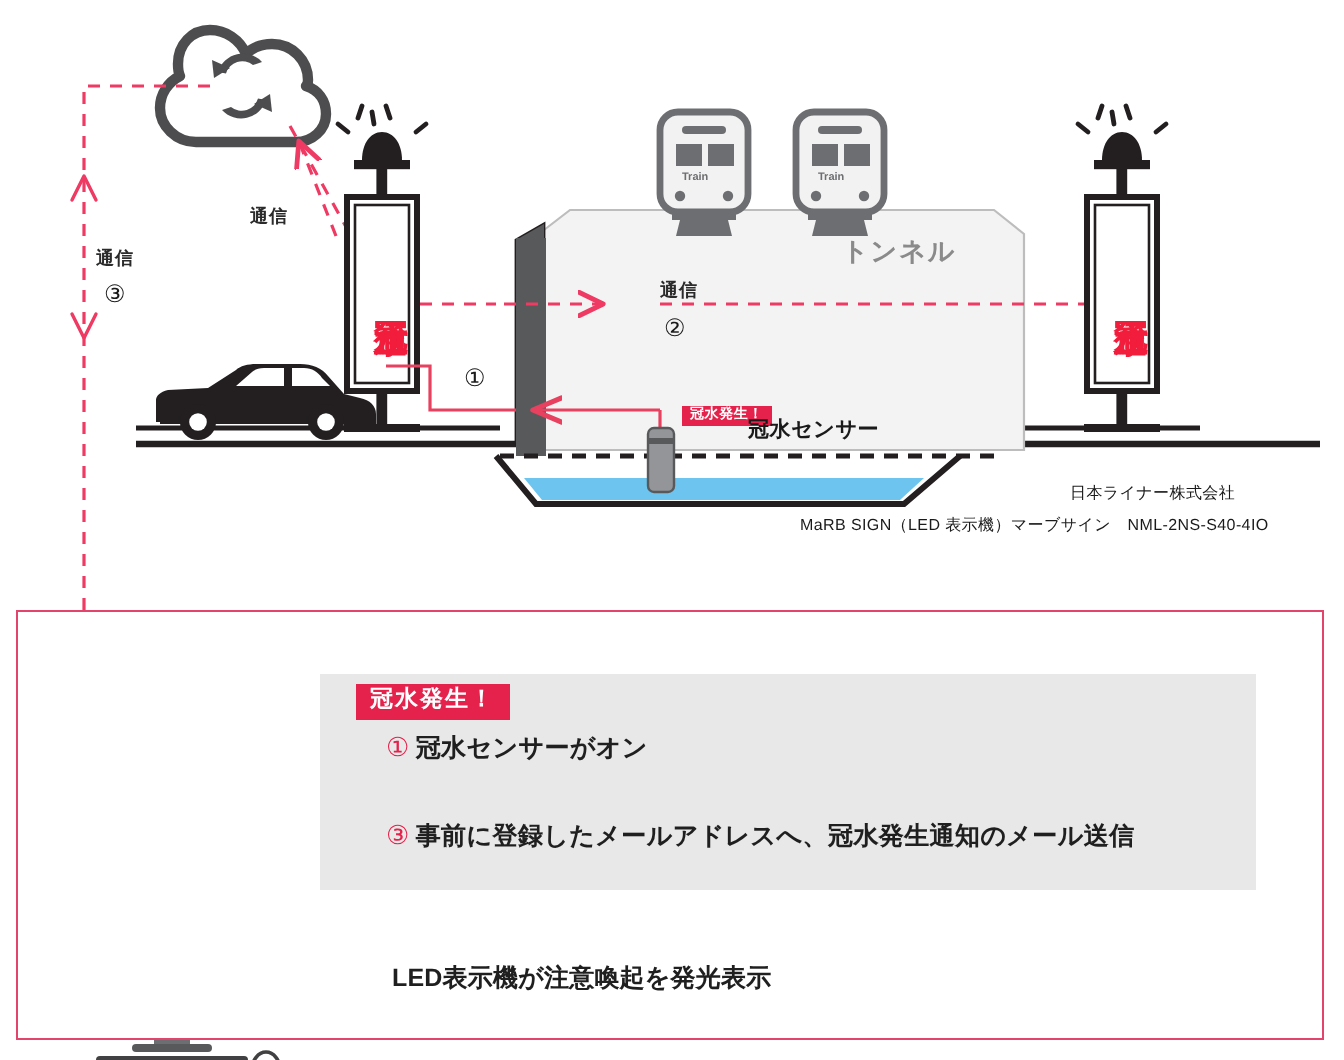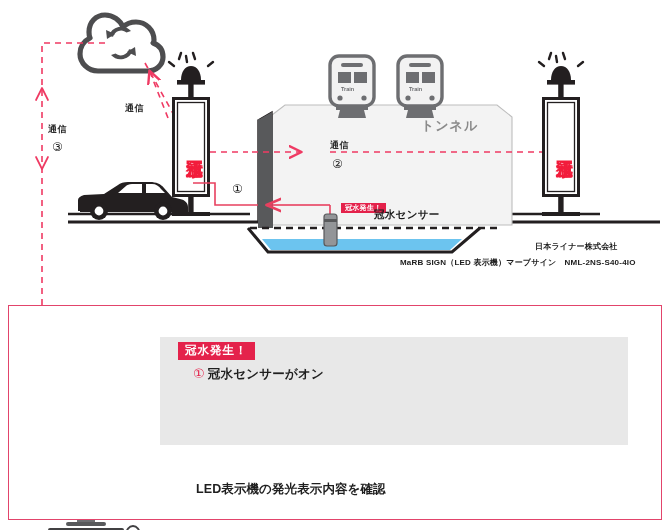--- a/index.html
+++ b/index.html
@@ -20,22 +20,22 @@
 
   .lbl-comm{font-size:9px;font-weight:700;letter-spacing:0.5px;}
   .lbl-num{font-size:12px;font-weight:400;color:#1a1a1a;}
   .lbl-tunnel{font-size:13px;font-weight:700;color:#8a8a8a;letter-spacing:1px;}
   .lbl-sensor{font-size:10.5px;font-weight:700;color:#1a1a1a;letter-spacing:0.3px;}
   .badge-small{
     background:#e4224b;color:#fff;font-size:7px;font-weight:700;
     padding:1.5px 4px 2px 4px;letter-spacing:0.3px;line-height:1;
     display:inline-block;
   }
-  .credit1{font-size:8px;font-weight:700;color:#1a1a1a;letter-spacing:0.2px;}
-  .credit2{font-size:8px;font-weight:700;color:#1a1a1a;letter-spacing:0.2px;}
+  .credit1{font-size:8px;font-weight:400;color:#1a1a1a;letter-spacing:0.2px;}
+  .credit2{font-size:8px;font-weight:400;color:#1a1a1a;letter-spacing:0.2px;}
 
   
   .ledtext{
     position:absolute;
     color:#f21d3c;
     font-weight:700;
     font-size:17px;
     line-height:17.6px;
     letter-spacing:0px;
     text-align:center;
@@ -281,16 +281,19 @@
   <div class="tx credit2" style="left:400px;top:257px;">MaRB SIGN（LED 表示機）マーブサイン　NML-2NS-S40-4IO</div>
 
   <div id="panel"></div>
   <div id="greybox"></div>
 
   <div class="badge-big">冠水発生！</div>
 
   <div class="step" id="s1">
     <span class="cn">①</span><span>冠水センサーがオン</span>
   </div>
-
-  <div class="concl" id="c2">LED表示機の発光表示内容を確認</div>
+  <div class="step" id="s3">
+    <span class="cn">③</span><span>事前に登録したメールアドレスへ、冠水発生通知のメール送信</span>
+  </div>
+
+  <div class="concl" id="c2">LED表示機が注意喚起を発光表示</div>
 
 </div>
 
 </body></html>

